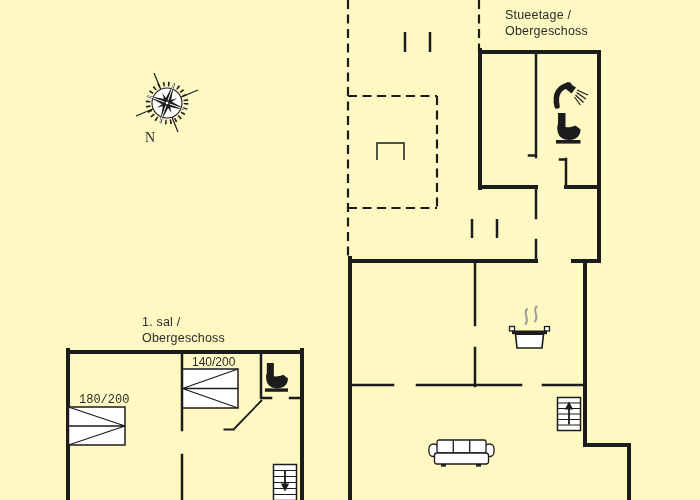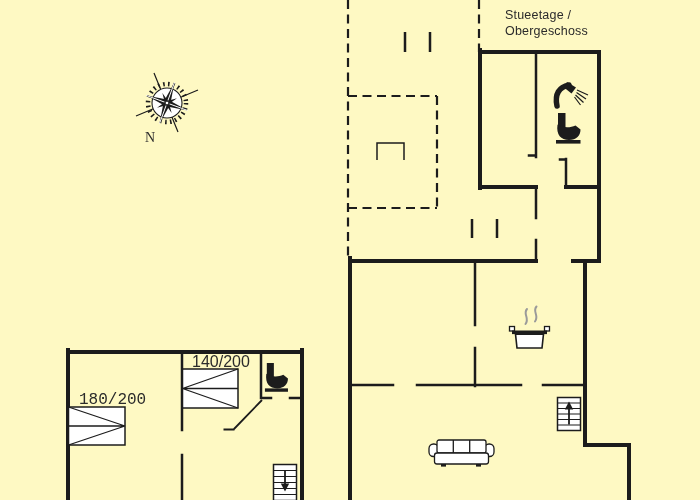--- a/index.html
+++ b/index.html
@@ -7,21 +7,21 @@
     position:relative;
     width:700px;height:500px;
     background:#fef9c3;
     overflow:hidden;
     font-family:"Liberation Sans",sans-serif;
     color:#2b2b2b;
   }
   .plan-svg{position:absolute;left:0;top:0;}
   .label{position:absolute;white-space:nowrap;}
   .floor-title{font-size:12.5px;line-height:15.5px;letter-spacing:0.2px;}
-  .bed-label{font-size:16px;line-height:12px;}
+  .bed-label{font-size:12px;line-height:12px;}
   .north-label{font-size:14px;font-family:"Liberation Serif",serif;}
 </style>
 </head>
 <body>
 
 <div class="canvas">
 
   <svg class="plan-svg" width="700" height="500" viewBox="0 0 700 500">
 
     <g transform="translate(167,103)">
@@ -122,20 +122,24 @@
         <path d="M11.5 27 L7.3 19 H15.7 Z" fill="#1c1c1c"></path>
       </g>
     </g>
   </svg>
 
   <div class="label floor-title" style="left:505px; top:8px;">
     <div>Stueetage /</div>
     <div>Obergeschoss</div>
   </div>
 
+  <div class="label floor-title" style="left:142px; top:315px;">
+    <div>1. sal /</div>
+    <div>Obergeschoss</div>
+  </div>
 
   <div class="label bed-label" style="left:79px; top:394px;font-family:Liberation Mono, monospace;">180/200</div>
 
   <div class="label bed-label" style="left:192px; top:356px;">140/200</div>
 
   <div class="label north-label" style="left:145px; top:130px;">N</div>
 
 </div>
 
 </body></html>

